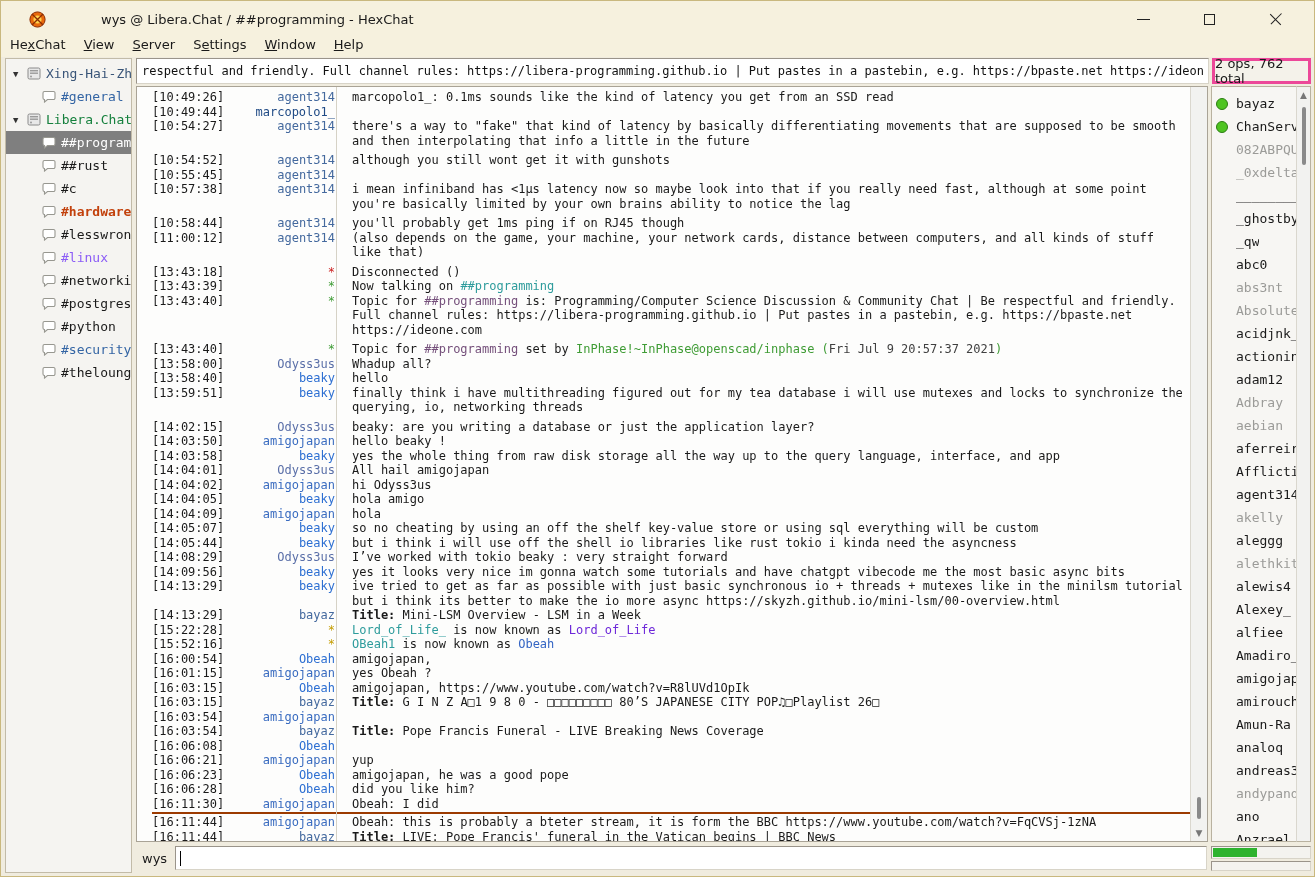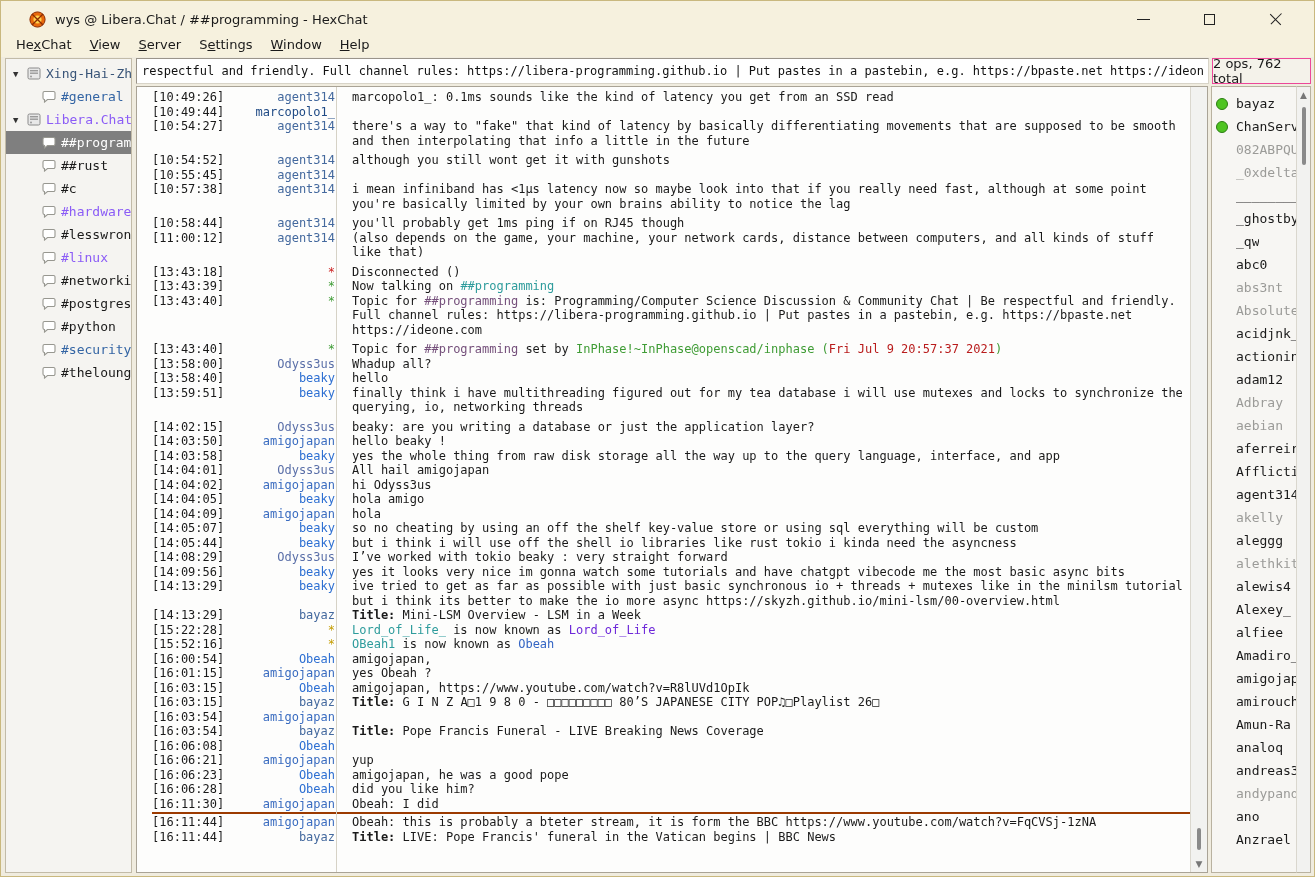--- a/index.html
+++ b/index.html
@@ -4,52 +4,52 @@
 <style>
   html,body{margin:0;padding:0;background:#555;}
   *{box-sizing:border-box;}
   .window{
     width:1315px;height:877px;position:relative;margin:0 auto;
     background:#f0ecdf;border:1px solid #c9b87e;
     font-family:"DejaVu Sans","Liberation Sans",sans-serif;
     color:#1a1a1a;overflow:hidden;
   }
   
-  .titlebar{height:30px;display:flex;align-items:center;background:#f6f1de;padding:6px 12px 0 10px;}
+  .titlebar{height:30px;display:flex;align-items:center;background:#f6f1de;padding:6px 12px 0 10px;gap:46px;}
   .app-icon{width:17px;height:17px;margin:0 9px 0 18px;flex:0 0 auto;}
   .title-text{font-size:13px;}
   .win-controls{margin-left:auto;display:flex;align-items:center;gap:36px;padding-right:12px;}
   .wc{width:30px;height:22px;display:flex;align-items:center;justify-content:center;cursor:default;}
   .wc-min i{display:block;width:13px;height:0;border-top:1.6px solid #222;}
   .wc-max i{display:block;width:11px;height:11px;border:1.6px solid #222;}
   .wc-close{position:relative;}
   .wc-close i, .wc-close i::after{content:"";display:block;width:15px;height:0;border-top:1.6px solid #222;transform:rotate(45deg);}
   .wc-close i::after{transform:rotate(-90deg);margin-top:-1.6px;}
   
-  .menubar{height:26px;display:flex;align-items:center;background:#f6f1de;padding-left:6px;font-size:13px;}
+  .menubar{height:26px;display:flex;align-items:center;background:#f6f1de;padding-left:0;font-size:13px;}
   .menu-item{padding:3px 9px;cursor:default;}
   .menu-item u{text-decoration:underline;}
   
   .body{position:absolute;top:57px;left:0;right:0;bottom:0;display:flex;padding:0 3px 3px 4px;}
   
   .tree-panel{width:127px;flex:0 0 auto;background:#f5f4f1;border:1px solid #c2bba8;overflow:hidden;padding-top:3px;font-family:"DejaVu Sans Mono","Liberation Mono",monospace;font-size:13px;}
   .tree-row{height:23px;display:flex;align-items:center;white-space:nowrap;cursor:default;}
   .tree-row .tri{width:12px;margin-left:7px;flex:0 0 auto;font-size:9px;color:#333;}
   .tree-row .ticon{flex:0 0 auto;margin-right:5px;display:flex;}
   .tree-row.server .ticon{margin-left:2px;}
   .tree-row.channel{padding-left:35px;}
   .tree-row .tlabel{overflow:hidden;}
   .tree-row.selected{background:#7f7f7f;}
   .tree-row.selected .tlabel{color:#fff !important;}
   
   .main-col{flex:1;display:flex;flex-direction:column;margin-left:4px;min-width:0;}
   .top-row{height:26px;display:flex;margin-bottom:2px;}
   .topic-entry{flex:1;border:1px solid;border-color:#9a948a #d8d4c8 #d8d4c8 #9a948a;background:#fff;
      font-family:"DejaVu Sans Mono","Liberation Mono",monospace;font-size:12px;padding:0 5px;color:#111;outline:none;}
-  .ops-box{width:99px;margin-left:3px;border:1px solid #ec4899;background:#f4f2ea;display:flex;align-items:center;justify-content:center;font-size:13px;}
+  .ops-box{width:99px;margin-left:3px;border:3px solid #ec4899;background:#f4f2ea;display:flex;align-items:center;justify-content:center;font-size:13px;}
   
   .mid-row{flex:1;display:flex;min-height:0;}
   .chat-outer{flex:1;display:flex;border:1px solid #a9a396;background:#fdfdfc;min-width:0;}
   .chat-content{flex:1;position:relative;overflow:hidden;padding:3px 0 0 15px;
      font-family:"DejaVu Sans Mono","Liberation Mono",monospace;font-size:12px;line-height:14.5px;}
   .nick-sep{position:absolute;left:199px;top:0;bottom:0;width:1px;background:#d6d2c6;}
   .chat-line{display:grid;grid-template-columns:72px 120px 1fr;align-items:start;}
   .chat-line.gap{margin-bottom:5px;}
   .ts{color:#1a1a1a;}
   .nick{text-align:right;padding-right:9px;overflow:hidden;white-space:nowrap;}
@@ -146,21 +146,21 @@
         <div class="tree-row server">
           <span class="tri">▼</span>
           <span class="ticon">
             <svg width="14" height="13" viewBox="0 0 14 13">
               <rect x="1" y="1" width="12" height="11" rx="1.5" fill="#e8e8e8" stroke="#8a8a8a"></rect>
               <rect x="3" y="3" width="8" height="1.4" fill="#9a9a9a"></rect>
               <rect x="3" y="5.5" width="8" height="1.4" fill="#9a9a9a"></rect>
               <circle cx="4" cy="9.6" r="1" fill="#9a9a9a"></circle>
             </svg>
           </span>
-          <span class="tlabel" style="color: #8b5cf6;">Libera.Chat</span>
+          <span class="tlabel" style="color: #15803d;">Libera.Chat</span>
         </div>
         <div class="tree-row channel selected">
           <span class="ticon">
             <svg width="15" height="13" viewBox="0 0 15 13">
               <path d="M3.5 1.5 h9 a1.5 1.5 0 0 1 1.5 1.5 v5 a1.5 1.5 0 0 1 -1.5 1.5 h-6 l-3 2.5 v-2.5 h0 a1.5 1.5 0 0 1 -1.5 -1.5 v-5 a1.5 1.5 0 0 1 1.5 -1.5 z" fill="#fff" stroke="#979790" stroke-width="1.1"></path>
             </svg>
           </span>
           <span class="tlabel" style="color: rgb(26, 26, 26);">##programming</span>
         </div>
         <div class="tree-row channel">
@@ -178,21 +178,21 @@
             </svg>
           </span>
           <span class="tlabel" style="color: rgb(26, 26, 26);">#c</span>
         </div>
         <div class="tree-row channel">
           <span class="ticon">
             <svg width="15" height="13" viewBox="0 0 15 13">
               <path d="M3.5 1.5 h9 a1.5 1.5 0 0 1 1.5 1.5 v5 a1.5 1.5 0 0 1 -1.5 1.5 h-6 l-3 2.5 v-2.5 h0 a1.5 1.5 0 0 1 -1.5 -1.5 v-5 a1.5 1.5 0 0 1 1.5 -1.5 z" fill="#fff" stroke="#979790" stroke-width="1.1"></path>
             </svg>
           </span>
-          <span class="tlabel" style="color: #8b5cf6;">#hardware</span>
+          <span class="tlabel" style="color: #c2410c; font-weight: bold;">#hardware</span>
         </div>
         <div class="tree-row channel">
           <span class="ticon">
             <svg width="15" height="13" viewBox="0 0 15 13">
               <path d="M3.5 1.5 h9 a1.5 1.5 0 0 1 1.5 1.5 v5 a1.5 1.5 0 0 1 -1.5 1.5 h-6 l-3 2.5 v-2.5 h0 a1.5 1.5 0 0 1 -1.5 -1.5 v-5 a1.5 1.5 0 0 1 1.5 -1.5 z" fill="#fff" stroke="#979790" stroke-width="1.1"></path>
             </svg>
           </span>
           <span class="tlabel" style="color: rgb(26, 26, 26);">#lesswrong</span>
         </div>
         <div class="tree-row channel">
@@ -307,21 +307,21 @@
                 <span class="msg"><span>Now talking on </span><span style="color: rgb(46, 156, 156);">##programming</span></span>
               </div>
               <div class="chat-line gap">
                 <span class="ts">[13:43:40]</span>
                 <span class="nick" style="color: rgb(63, 156, 53);">*</span>
                 <span class="msg"><span>Topic for </span><span style="color: rgb(117, 80, 123);">##programming</span><span> is: Programming/Computer Science Discussion &amp; Community Chat | Be respectful and friendly. Full channel rules: </span><span>https://libera-programming.github.io</span><span> | Put pastes in a pastebin, e.g. </span><span>https://bpaste.net</span><span> </span><span>https://ideone.com</span></span>
               </div>
               <div class="chat-line">
                 <span class="ts">[13:43:40]</span>
                 <span class="nick" style="color: rgb(63, 156, 53);">*</span>
-                <span class="msg"><span>Topic for </span><span style="color: rgb(117, 80, 123);">##programming</span><span> set by </span><span style="color: rgb(63, 156, 53);">InPhase!~InPhase@openscad/inphase</span><span style="color: rgb(63, 156, 53);"> (</span><span style="color: #b91c1c;">Fri Jul  9 20:57:37 2021</span><span style="color: rgb(63, 156, 53);">)</span></span>
+                <span class="msg"><span>Topic for </span><span style="color: rgb(117, 80, 123);">##programming</span><span> set by </span><span style="color: rgb(63, 156, 53);">InPhase!~InPhase@openscad/inphase</span><span style="color: rgb(63, 156, 53);"> (</span><span style="color: #404040;">Fri Jul  9 20:57:37 2021</span><span style="color: rgb(63, 156, 53);">)</span></span>
               </div>
               <div class="chat-line">
                 <span class="ts">[13:58:00]</span>
                 <span class="nick" style="color: rgb(90, 111, 168);">Odyss3us</span>
                 <span class="msg"><span>Whadup all?</span></span>
               </div>
               <div class="chat-line">
                 <span class="ts">[13:58:40]</span>
                 <span class="nick" style="color: rgb(45, 111, 210);">beaky</span>
                 <span class="msg"><span>hello</span></span>
@@ -579,16 +579,29 @@
             <div class="user-row">
               <span class="uname">Anzrael</span>
             </div>
           </div>
         <div class="ulist-scroll vscroll" style="border-left:1px solid #dad7ce;">
           <span class="arrow up">▲</span>
           <span class="thumb user-thumb" style="left:5px;"></span>
         </div>
       </div>
 
+      <div class="bottom-row">
+        <span class="nick-label" style="padding-left:6px;">wys</span>
+        <div class="input-entry">
+          <span class="caret"></span>
+          <span></span>
+        </div>
+        <div class="meters">
+          <div class="meter">
+              <span class="fill" style="width: 45%;"></span>
+            </div>
+          <div class="meter small"></div>
+        </div>
+      </div>
 
     </div>
   </div>
 </div>
 
 </body></html>

